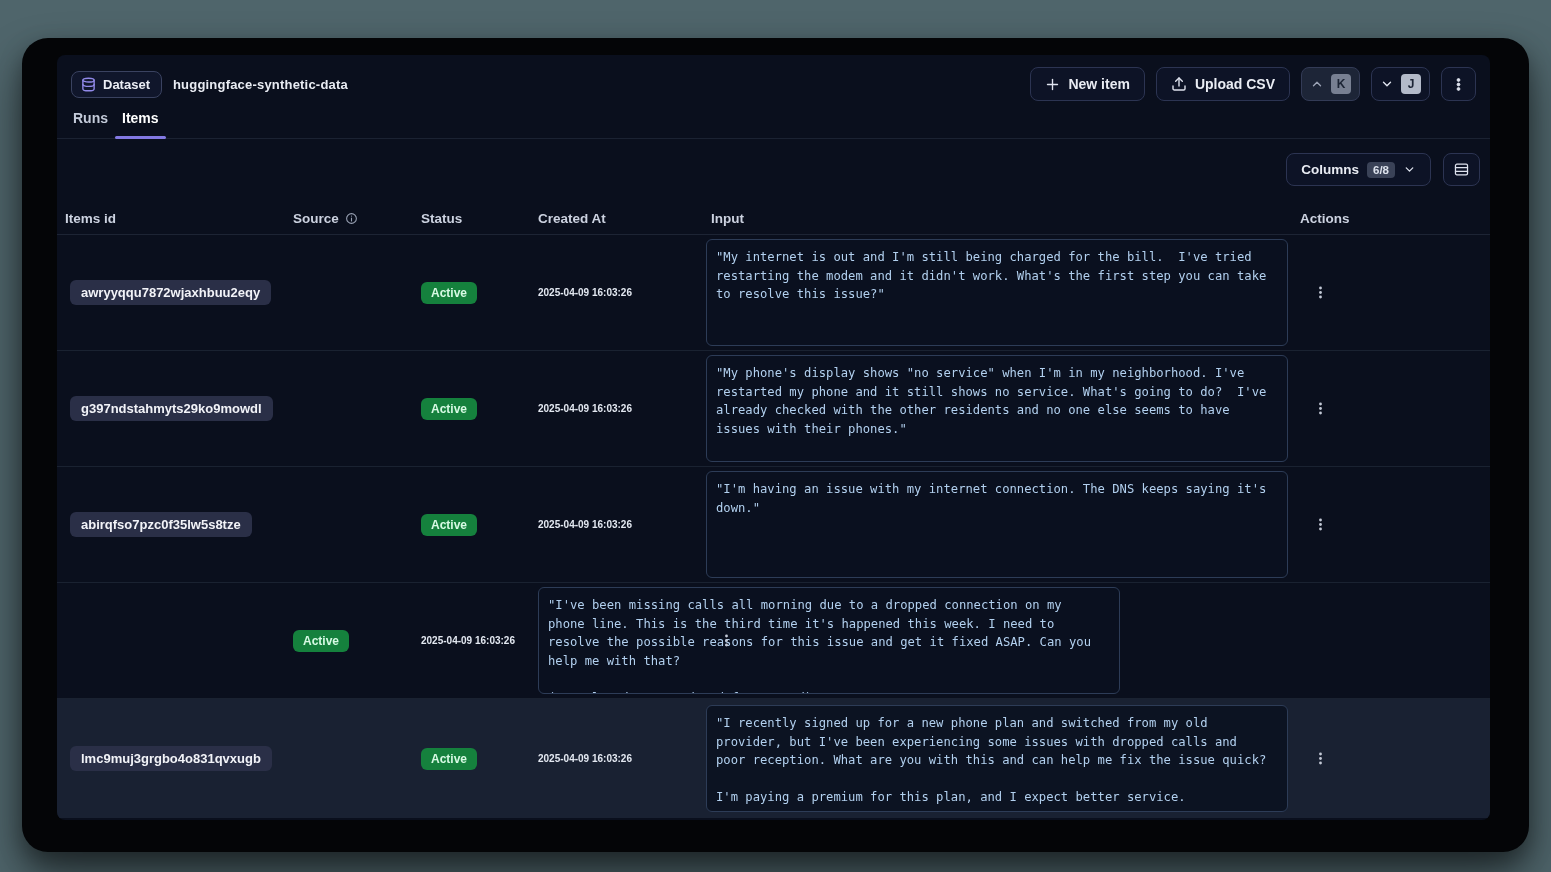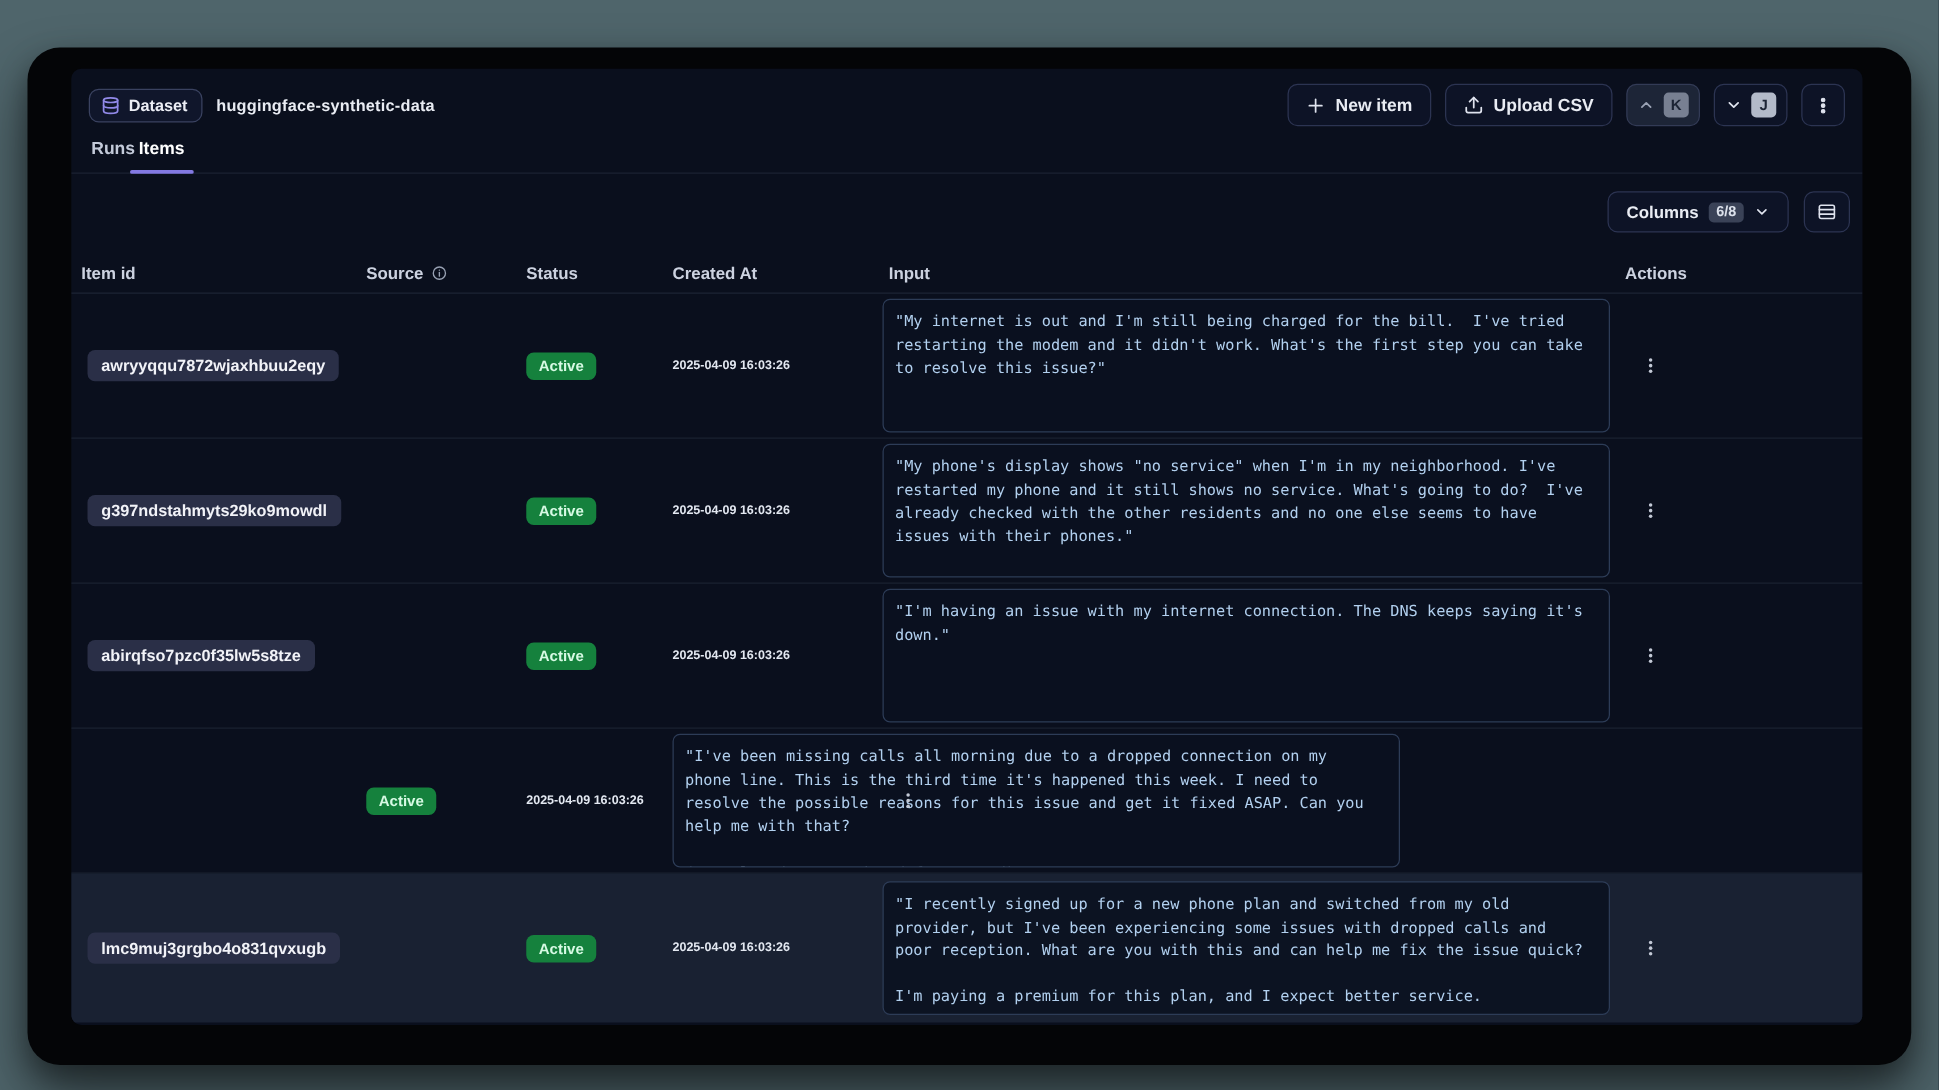--- a/index.html
+++ b/index.html
@@ -44,21 +44,21 @@
   .nav-btn.dimmed svg { stroke: #9aa2b4; }
   .key-badge {
     width: 20px; height: 20px; border-radius: 4px;
     background: #b3bac9; color: #1c2435;
     font-size: 12px; font-weight: 700;
     display: flex; align-items: center; justify-content: center;
   }
   .nav-btn.dimmed .key-badge { background: #788092; }
   .icon-btn { padding: 0 9px; }
   
-  .tabs { display: flex; gap: 3px; margin-top: 9px; padding: 0 16px; border-bottom: 1px solid #1b2232; }
+  .tabs { display: flex; gap: 14px; margin-top: 9px; padding: 0 16px; border-bottom: 1px solid #1b2232; }
   .tab { font-size: 14px; font-weight: 600; color: #c3cad9; padding-bottom: 12px; position: relative; cursor: pointer; }
   .tab.active { color: #ffffff; }
   .tab.active::after {
     content: ""; position: absolute; left: -7px; right: -7px; bottom: -1px; height: 3px;
     background: var(--accent, #8379e2); border-radius: 2px;
   }
   
   .toolbar { display: flex; justify-content: flex-end; align-items: center; gap: 12px; padding: 14px 10px 17px 10px; }
   .columns-btn { height: 33px; font-size: 13.5px; gap: 8px; }
   .count-badge { background: #3a4257; color: #dde2ec; border-radius: 4px; padding: 2px 6px; font-size: 11.5px; font-weight: 700; }
@@ -208,21 +208,21 @@
             <rect x="3.5" y="4.5" width="17" height="15" rx="2"></rect>
             <line x1="3.5" y1="9.5" x2="20.5" y2="9.5"></line>
             <line x1="3.5" y1="14.5" x2="20.5" y2="14.5"></line>
           </svg>
         </span>
       </button>
     </div>
 
     <div class="table">
       <div class="thead">
-        <div>Item id</div>
+        <div>Items id</div>
         <div class="th-source">
           <span>Source</span>
           <span style="display:flex">
             <svg width="13" height="13" viewBox="0 0 24 24" fill="none" stroke="#98a1b3" stroke-width="2" stroke-linecap="round">
                 <circle cx="12" cy="12" r="9"></circle>
                 <line x1="12" y1="11" x2="12" y2="16.5"></line>
                 <line x1="12" y1="7.5" x2="12" y2="7.6"></line>
               </svg>
           </span>
         </div>

